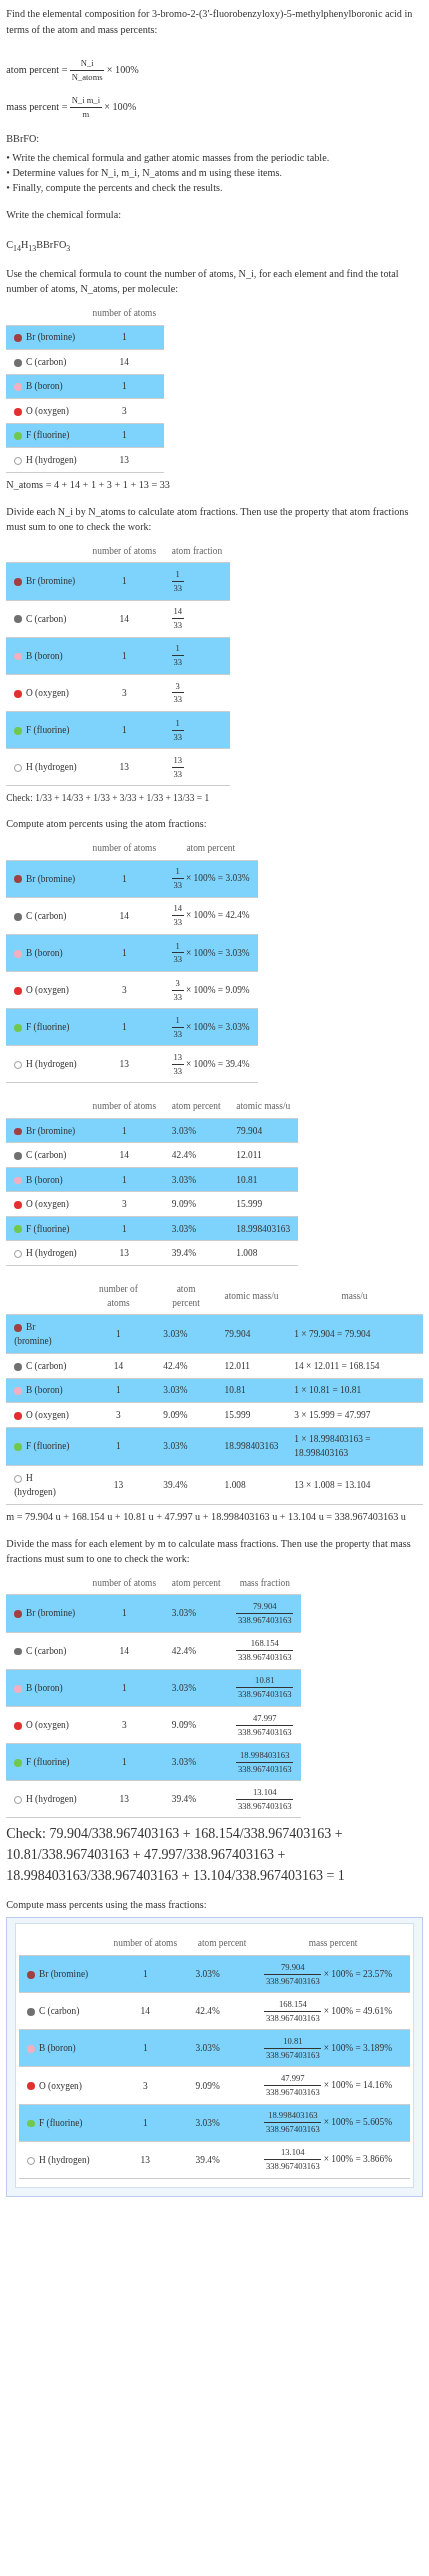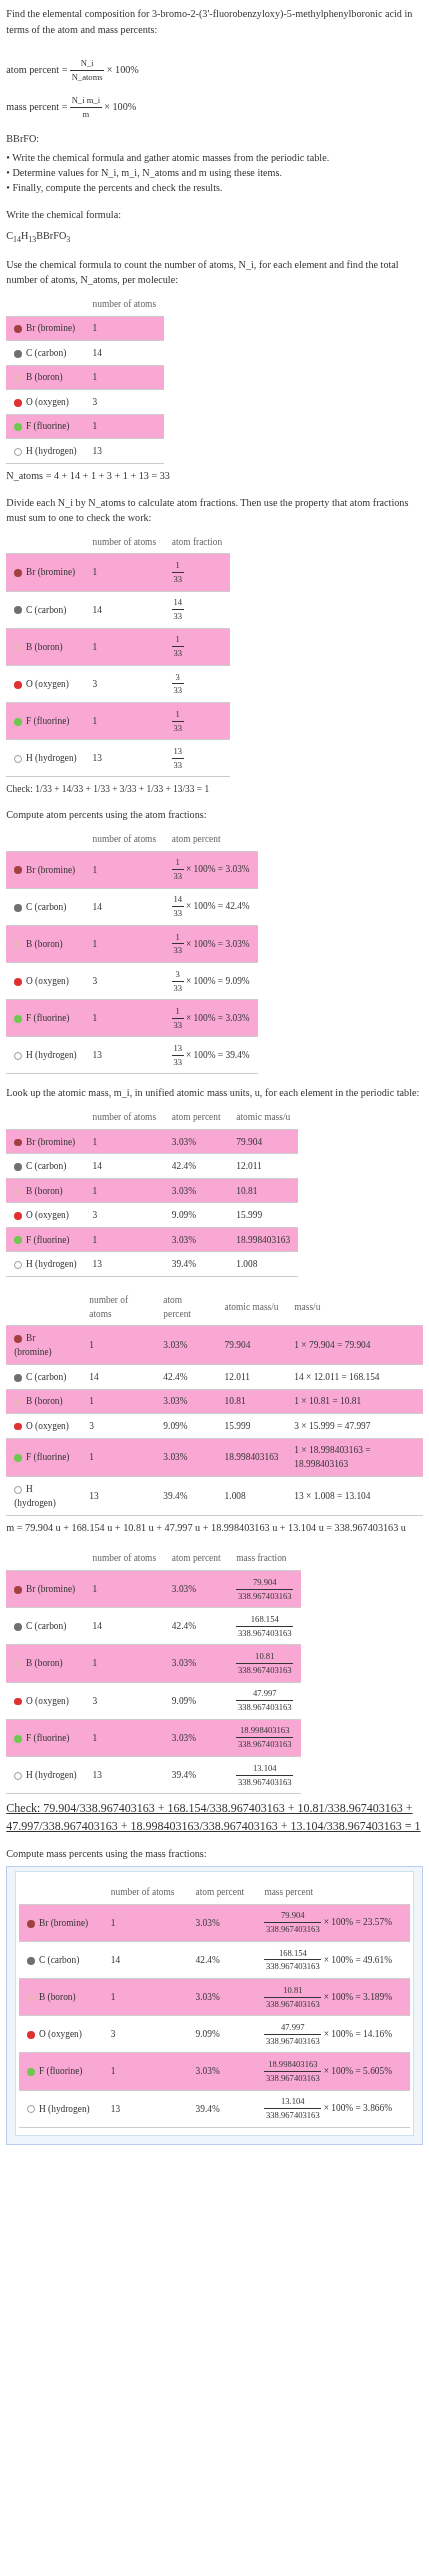--- a/index.html
+++ b/index.html
@@ -32,44 +32,44 @@
   margin: 4.7px 0 4.7px 0;
 }
 th, td {
   padding: 4.7px 7.9px;
   text-align: left;
   border-bottom: 0.8px solid #ccc;
   font-weight: normal;
   vertical-align: middle;
   font-size: 9.4px;
 }
-th { color: #666; }
-.num-col { text-align: left; }
+th { color: #666; text-align: center; }
+.num-col { text-align: center; }
 .dot {
   display: inline-block;
   width: 7.9px; height: 7.9px;
   border-radius: 50%;
   margin-right: 3.9px;
   vertical-align: middle;
 }
-.row-even { background: #f9a8d4; }
+.row-even { background: #7dd3fc; }
 .check-line { margin-top: 4.7px; font-size: 9.4px; }
 .answer-box {
   border: 0.8px solid #bce; 
   background: #eef6fb;
   padding: 4.7px 7.9px 7.9px 7.9px;
   margin-top: 4.7px;
 }
 .answer-label { color: #2a6496; margin-bottom: 4.7px; }
 .inner-box {
   background: #fff;
   border: 0.8px solid #d0e0ee;
   padding: 3.1px;
 }
-.small { font-size: 12px; text-decoration: underline; }
+.small { font-size: 14px; }
 </style>
 </head>
 <body>
 
 <div class="section">
   <div class="heading">Find the elemental composition for 3-bromo-2-(3'-fluorobenzyloxy)-5-methylphenylboronic acid in terms of the atom and mass percents:</div>
   <div class="formula-line">
     <span>atom percent =</span>
     <span class="frac">
       <span class="num">N_i</span>
@@ -91,21 +91,21 @@
   <div>BBrFO:</div>
   <div class="bullet-list">
     <div class="bullet-item">Write the chemical formula and gather atomic masses from the periodic table.</div>
     <div class="bullet-item">Determine values for N_i, m_i, N_atoms and m using these items.</div>
     <div class="bullet-item">Finally, compute the percents and check the results.</div>
   </div>
 </div>
 
 <div class="section">
   <div>Write the chemical formula:</div>
-  <div style="margin-top:6px;">
+  <div style="margin-top:15px;">
     <span>C</span><span class="formula-sub">14</span><span>H</span><span class="formula-sub">13</span><span>BBrFO</span><span class="formula-sub">3</span>
   </div>
 </div>
 
 <div class="section">
   <div>Use the chemical formula to count the number of atoms, N_i, for each element and find the total number of atoms, N_atoms, per molecule:</div>
   <table>
     <tbody>
         <tr>
       <th></th>
@@ -227,21 +227,20 @@
         <tr class="">
           <td><span class="dot" style="background:#ffffff;border:0.8px solid #999;"></span><span>H (hydrogen)</span></td>
           <td class="num-col">13</td>
           <td><span class="frac"><span class="num">13</span><span class="den">33</span></span> × 100% = 39.4%</td>
         </tr>
       </tbody>
   </table>
 </div>
 
 <div class="section">
-  <div>Look up the atomic mass, m_i, in unified atomic mass units, u, for each element in the periodic table:</div>
   <table>
     <tbody>
         <tr>
       <th></th>
       <th class="num-col">number of atoms</th>
       <th>atom percent</th>
       <th>atomic mass/u</th>
     </tr>
     </tbody>
       <tbody id="tbl4">
@@ -338,20 +337,21 @@
           <td>39.4%</td>
           <td>1.008</td>
           <td>13 × 1.008 = 13.104</td>
         </tr>
       </tbody>
   </table>
   <div>m = 79.904 u + 168.154 u + 10.81 u + 47.997 u + 18.998403163 u + 13.104 u = 338.967403163 u</div>
 </div>
 
 <div class="section">
+  <div>Divide the mass for each element by m to calculate mass fractions. Then use the property that mass fractions must sum to one to check the work:</div>
   <table>
     <tbody>
         <tr>
       <th></th>
       <th class="num-col">number of atoms</th>
       <th>atom percent</th>
       <th>mass fraction</th>
     </tr>
     </tbody>
       <tbody id="tbl6">

